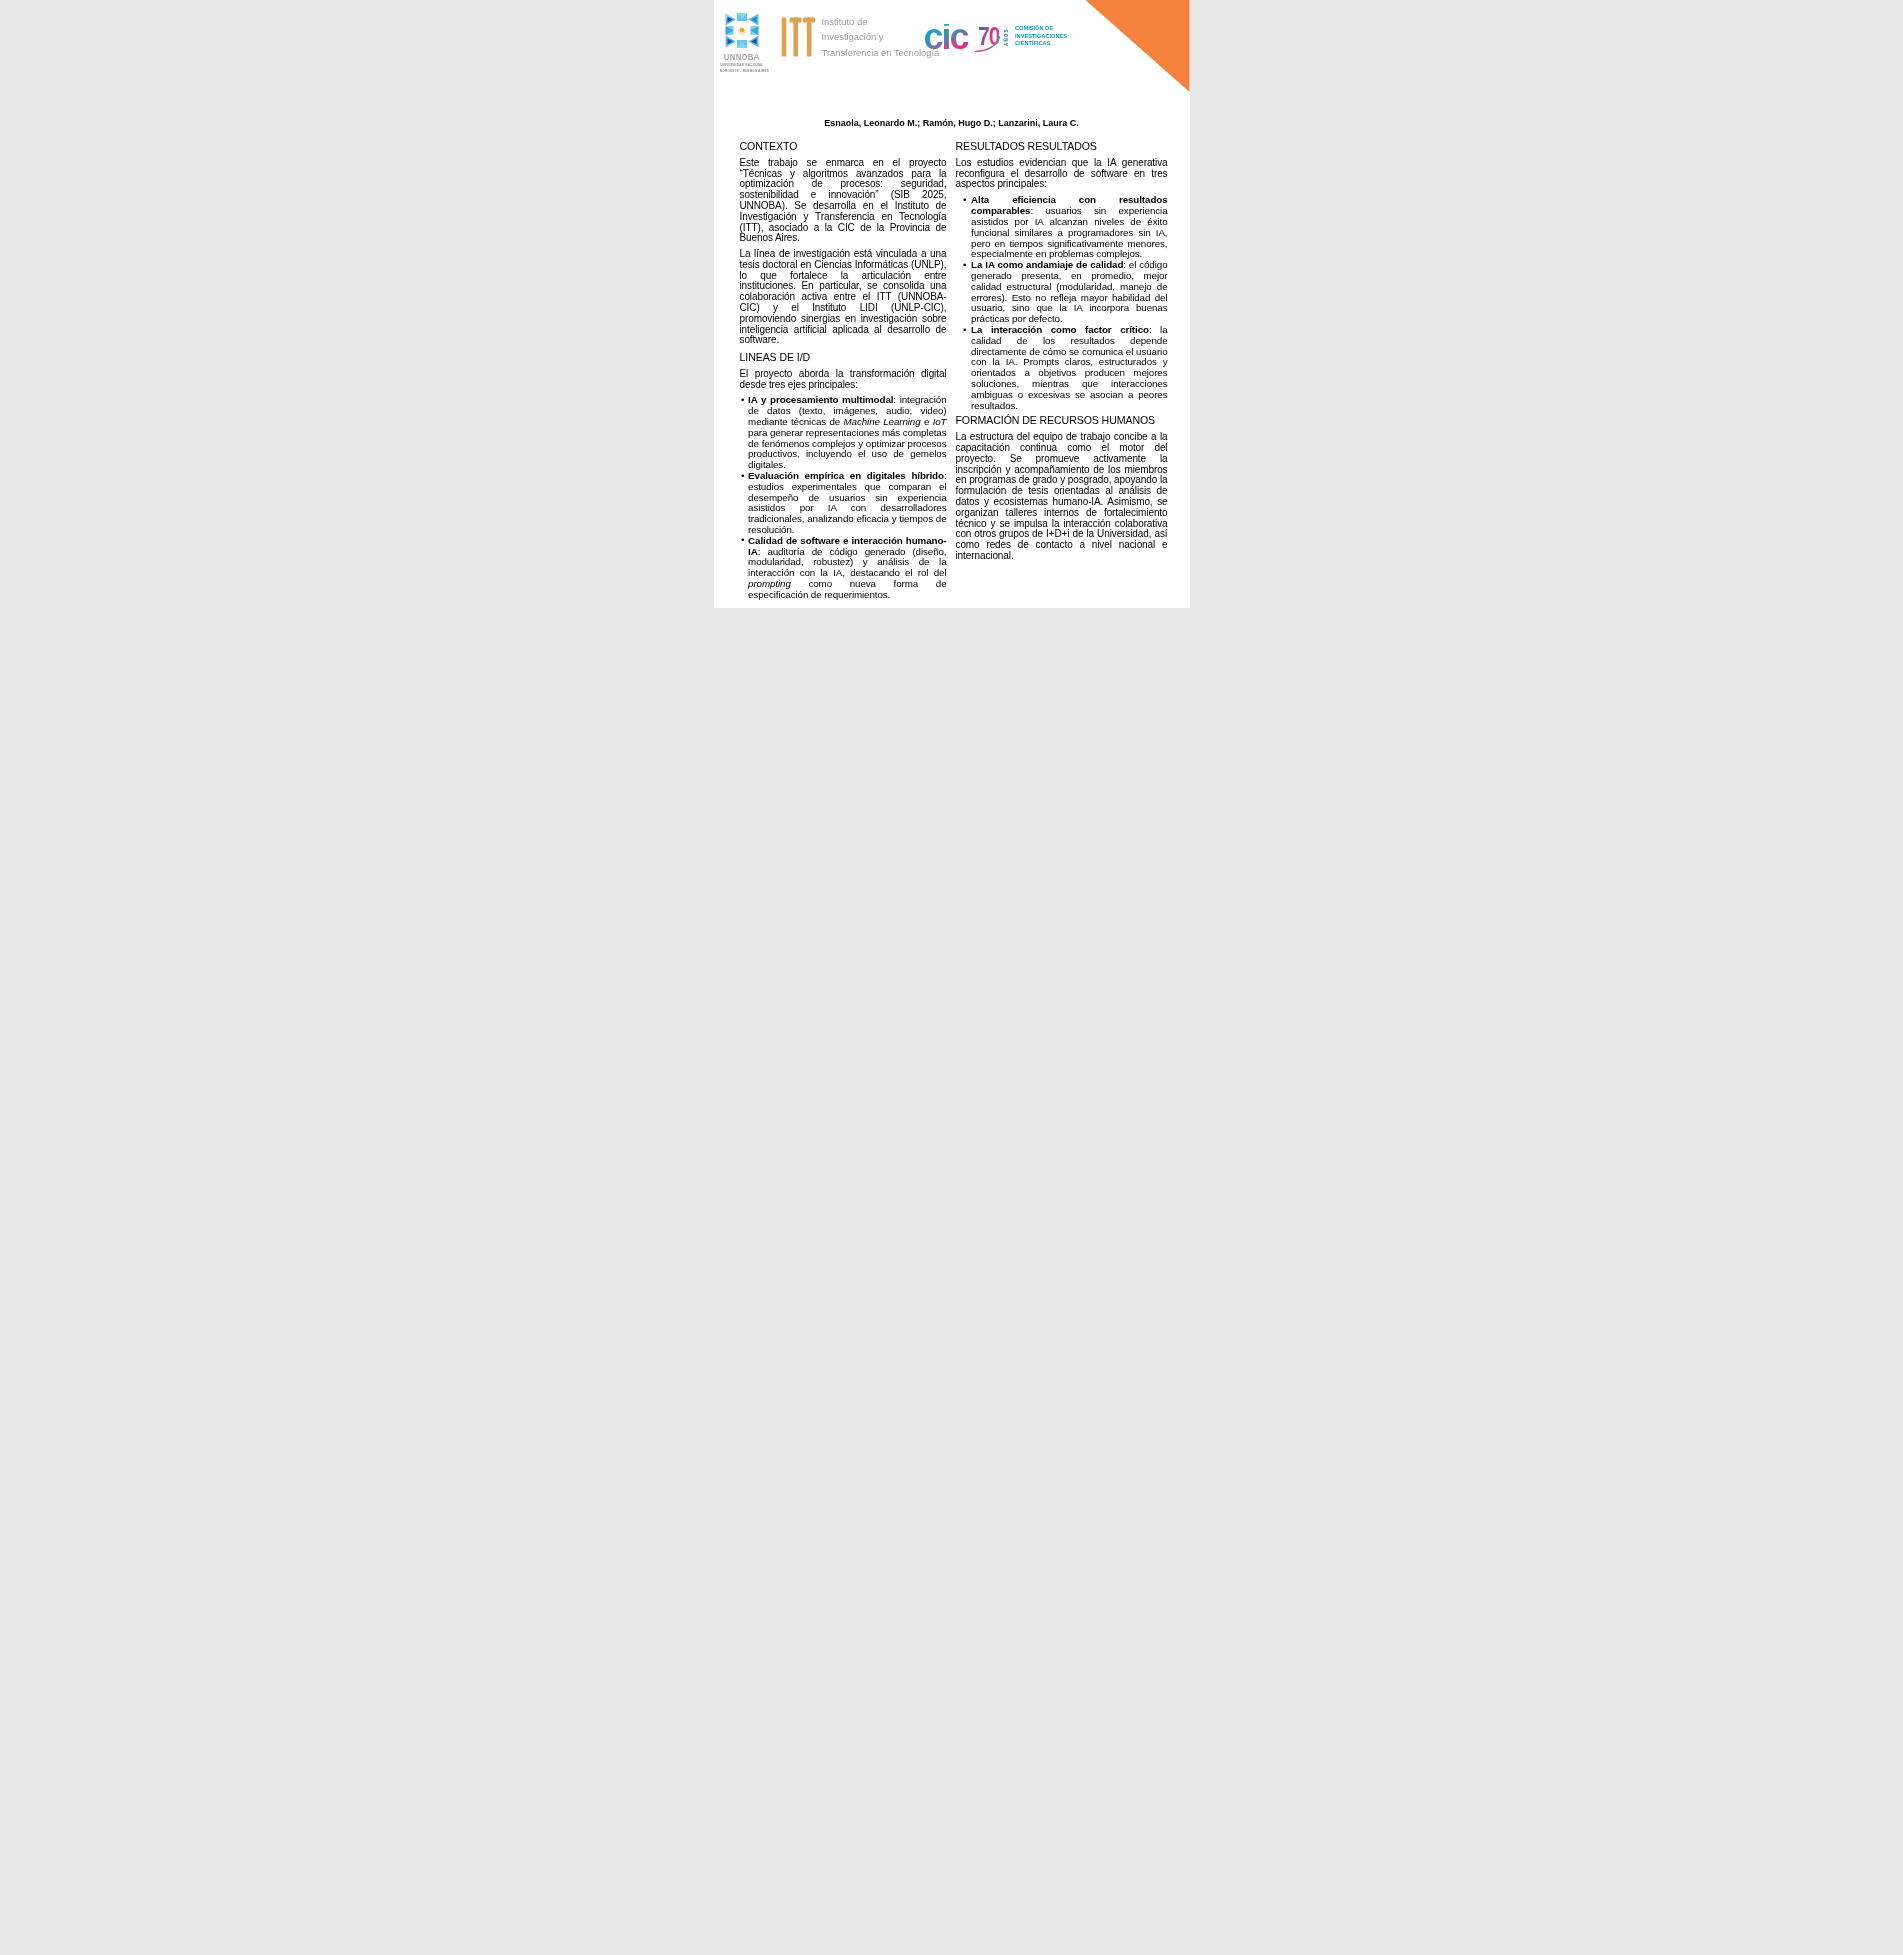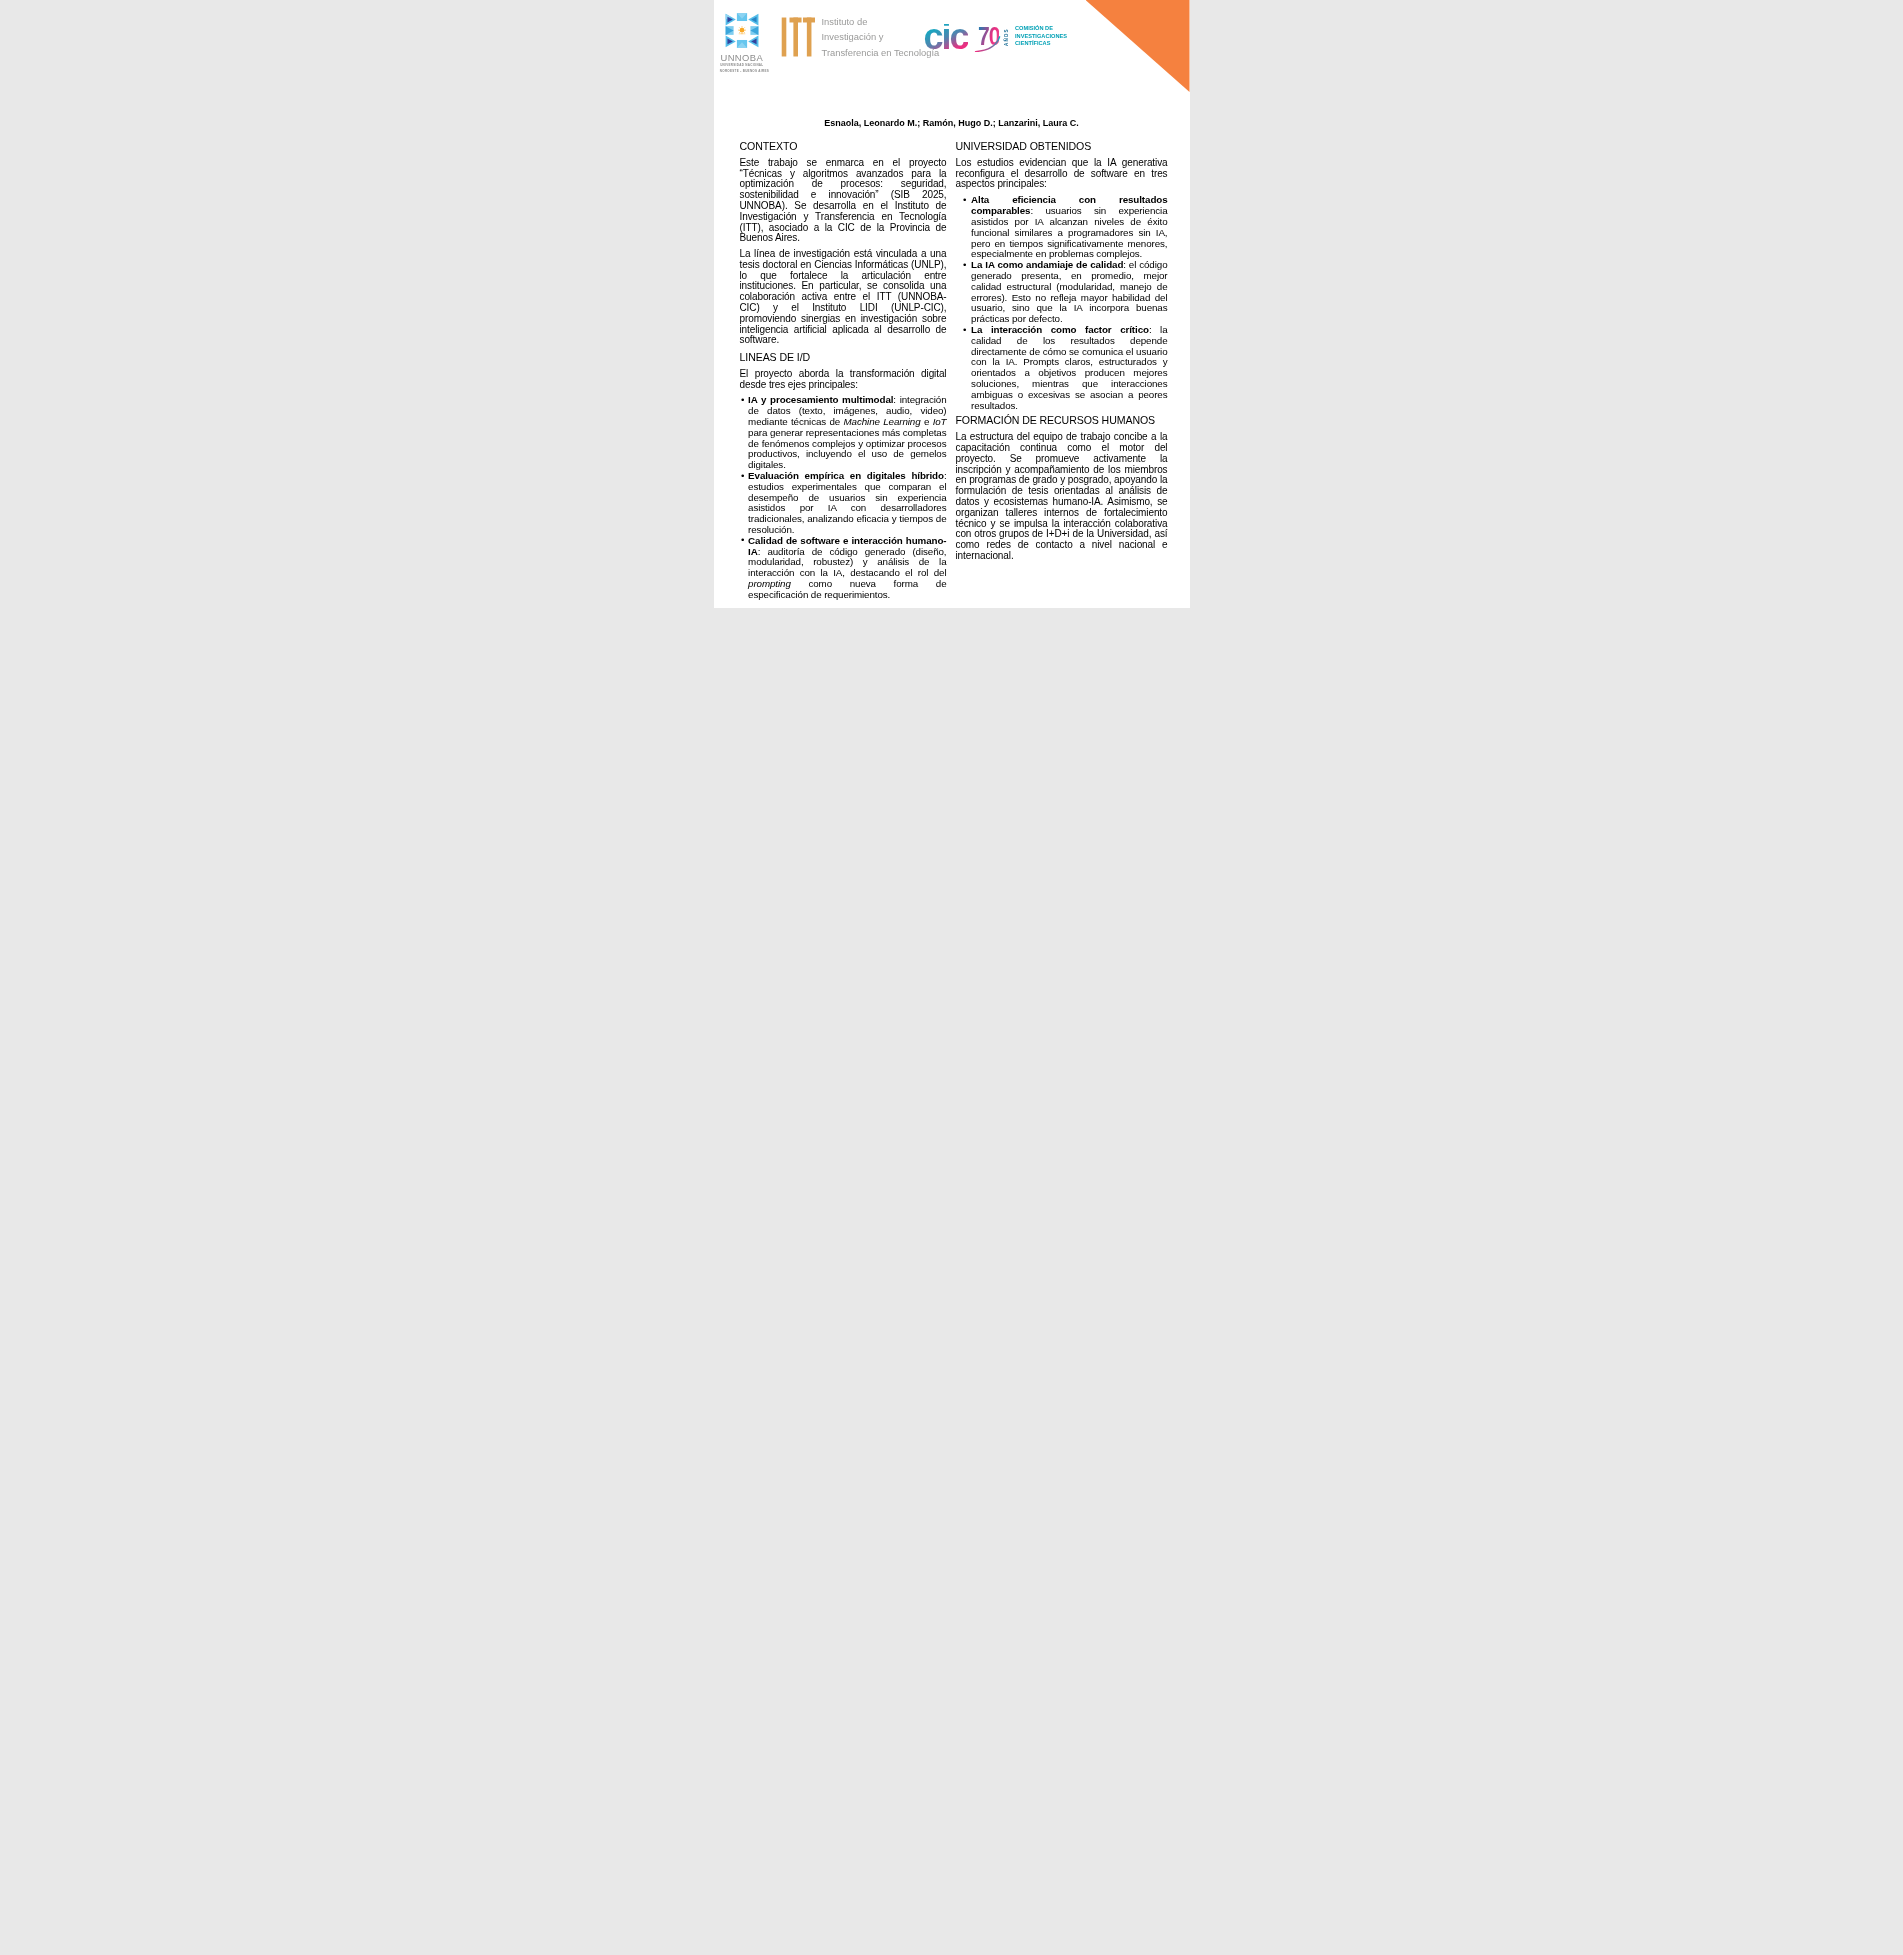--- a/index.html
+++ b/index.html
@@ -11,21 +11,21 @@
   }
   
   .corner-triangle {
     position:absolute; left:372px; top:0; width:104px; height:92px;
     background:#F5813F;
     clip-path:polygon(0 0, 100% 0, 100% 100%);
   }
   
   .unnoba { position:absolute; left:6.3px; top:12.5px; width:44px; text-align:center; }
   .unnoba-word {
-    margin-top:3.1px; font-family:Liberation Sans, sans-serif;
+    margin-top:3.1px; font-family:Liberation Mono, monospace;
     font-size:9.4px; letter-spacing:0.4px; color:#8D8D8D;
   }
   .unnoba-sub {
     margin-top:1.6px; font-size:3px; letter-spacing:0.3px; line-height:3.9px;
     color:#8A8A8A; font-weight:bold; white-space:nowrap;
   }
   .itt { position:absolute; left:67px; top:15.6px; display:flex; }
   .itt-text {
     margin-left:7px; margin-top:-2px;
     font-size:9.4px; line-height:15.6px; color:#9B9B9A; font-weight:400;
@@ -195,21 +195,21 @@
         <strong>Evaluación empírica en digitales híbrido</strong><span><span>: estudios experimentales que comparan el desempeño de usuarios sin experiencia asistidos por IA con desarrolladores tradicionales, analizando eficacia y tiempos de resolución.</span></span>
       </li>
       <li class="bitem">
         <span class="dot">•</span>
         <strong>Calidad de software e interacción humano-IA</strong><span><span>: auditoría de código generado (diseño, modularidad, robustez) y análisis de la interacción con la IA, destacando el rol del </span><em>prompting</em><span> como nueva forma de especificación de requerimientos.</span></span>
       </li>
     </ul>
   </section>
 
   <section class="col col-right">
-    <h2 class="sec">UNIVERSIDAD OBTENIDOS</h2>
+    <h2 class="sec">RESULTADOS RESULTADOS</h2>
     <p class="body intro">Los estudios evidencian que la IA generativa reconfigura el desarrollo de software en tres aspectos principales:</p>
     <ul class="blist">
       <li class="bitem">
         <span class="dot">•</span>
         <strong>Alta eficiencia con resultados comparables</strong><span><span>: usuarios sin experiencia asistidos por IA alcanzan niveles de éxito funcional similares a programadores sin IA, pero en tiempos significativamente menores, especialmente en problemas complejos.</span></span>
       </li>
       <li class="bitem">
         <span class="dot">•</span>
         <strong>La IA como andamiaje de calidad</strong><span><span>: el código generado presenta, en promedio, mejor calidad estructural (modularidad, manejo de errores). Esto no refleja mayor habilidad del usuario, sino que la IA incorpora buenas prácticas por defecto.</span></span>
       </li>

